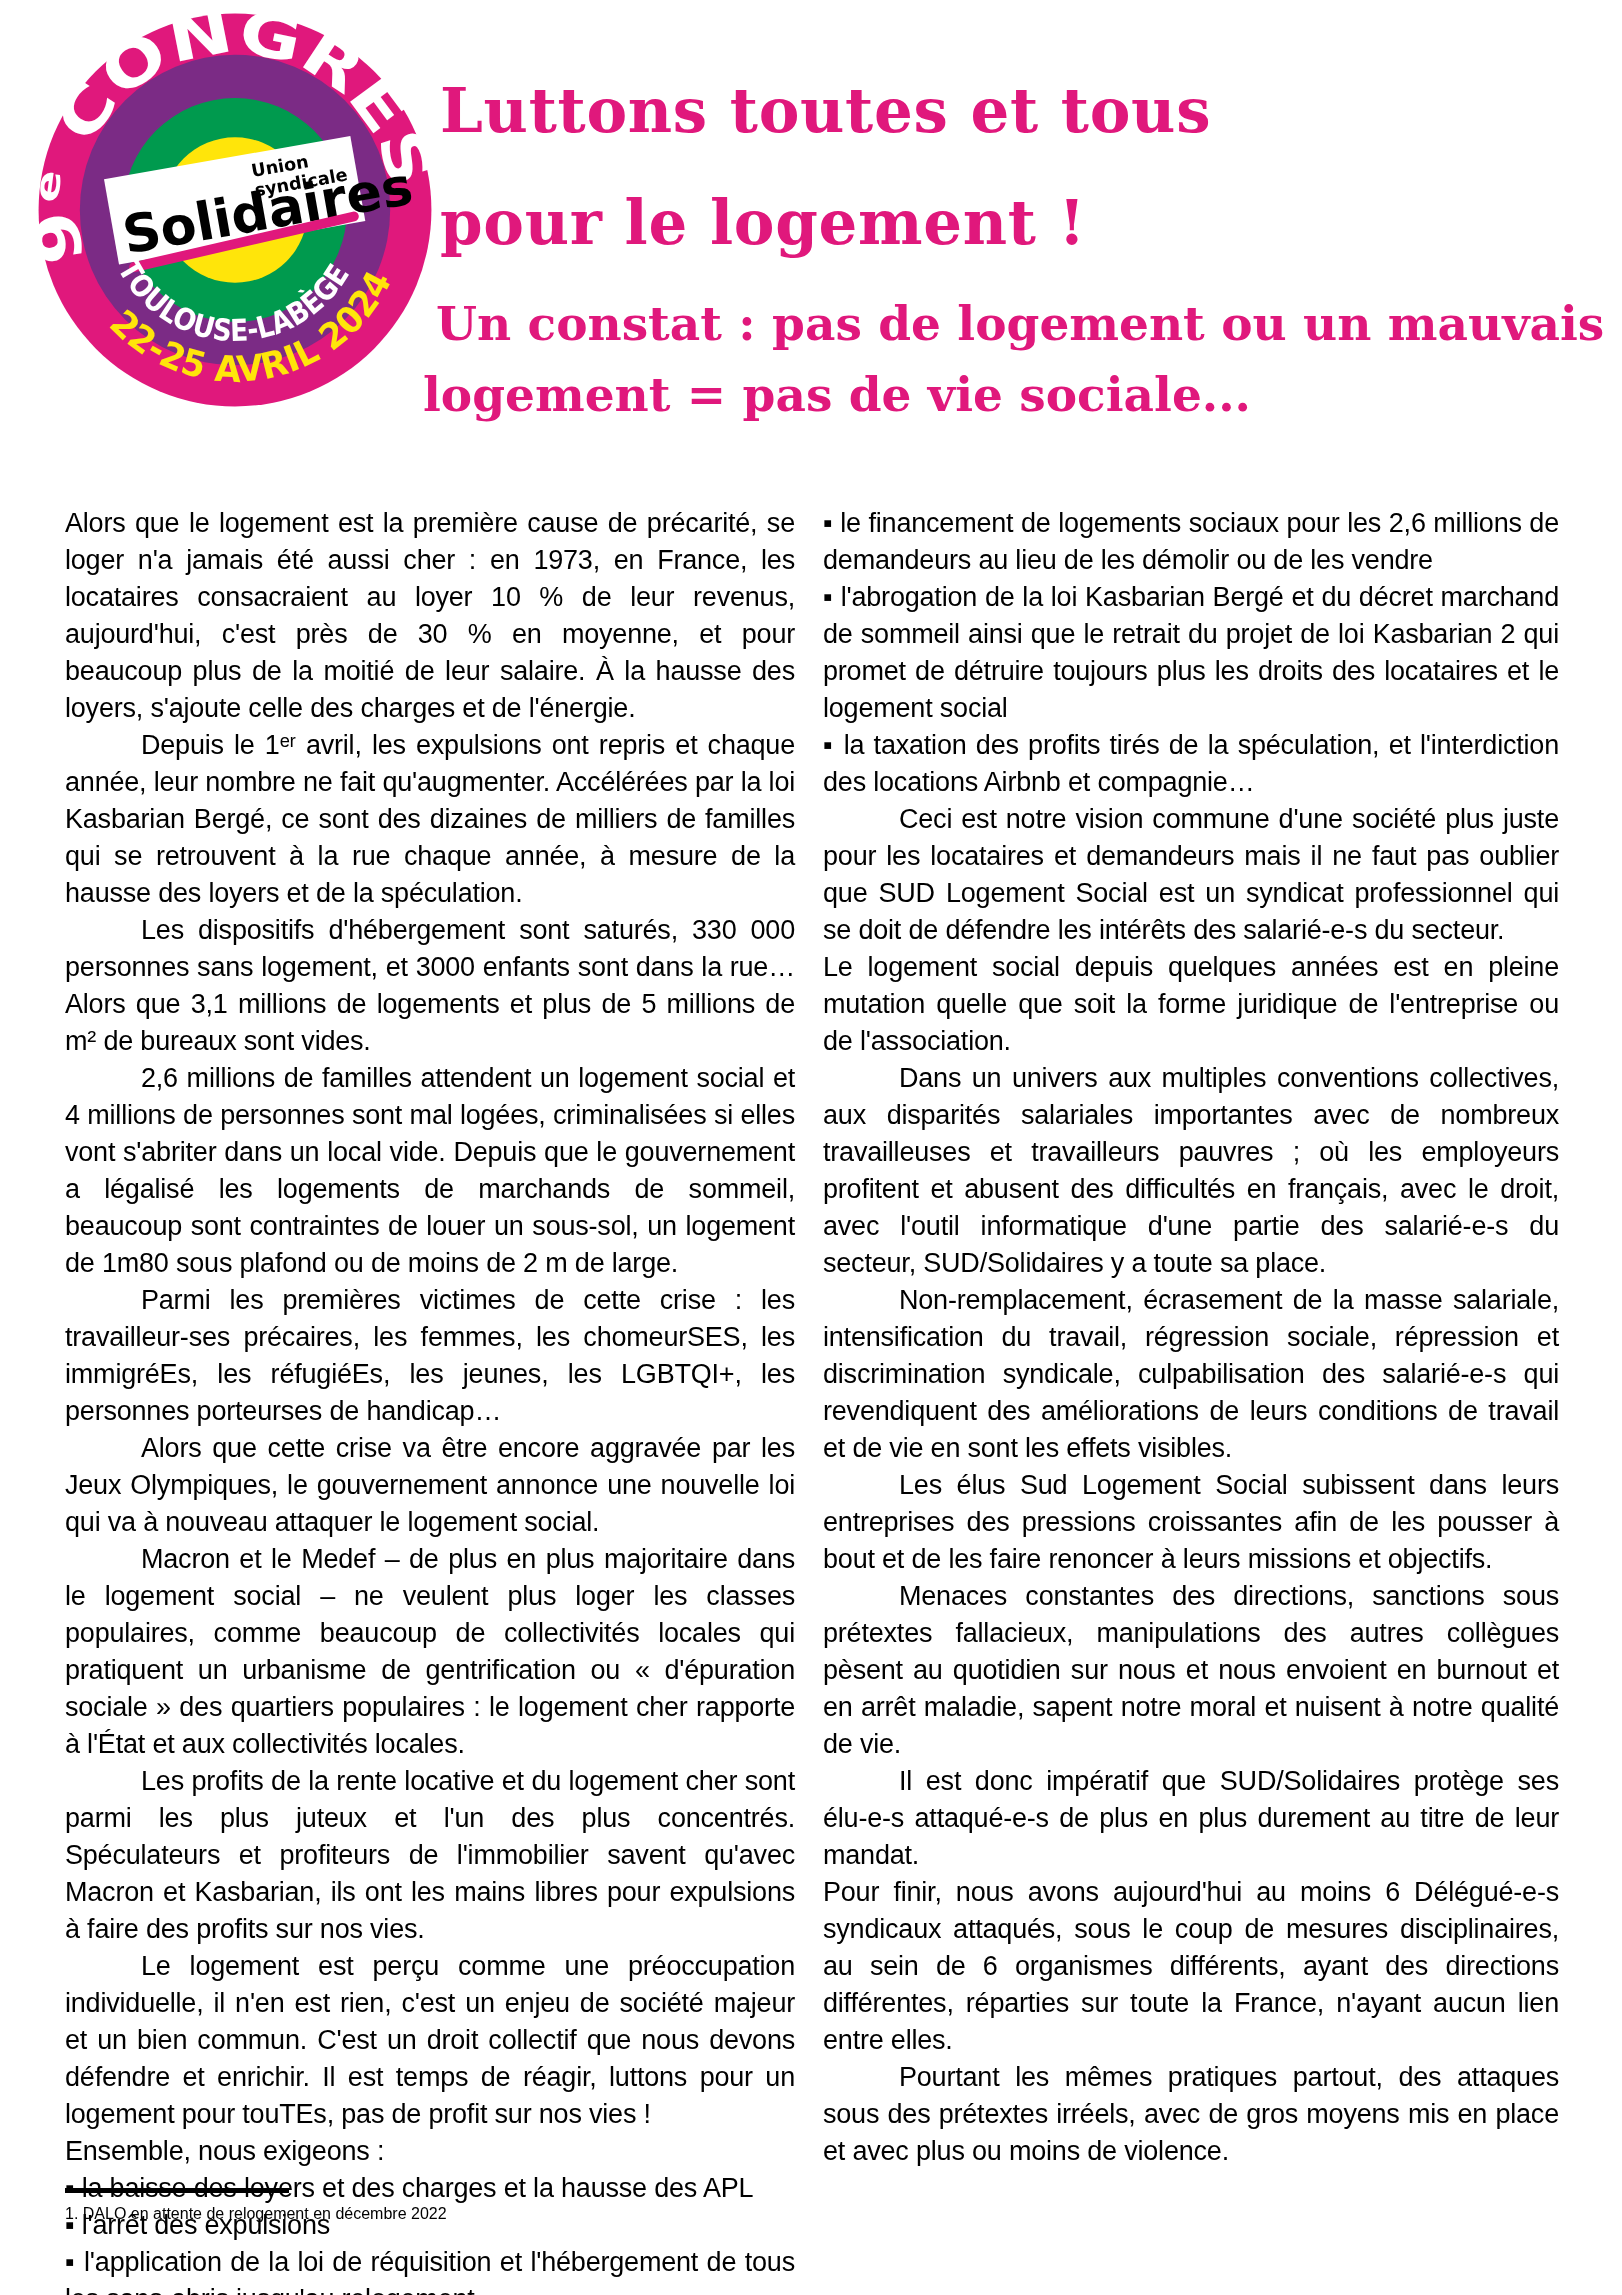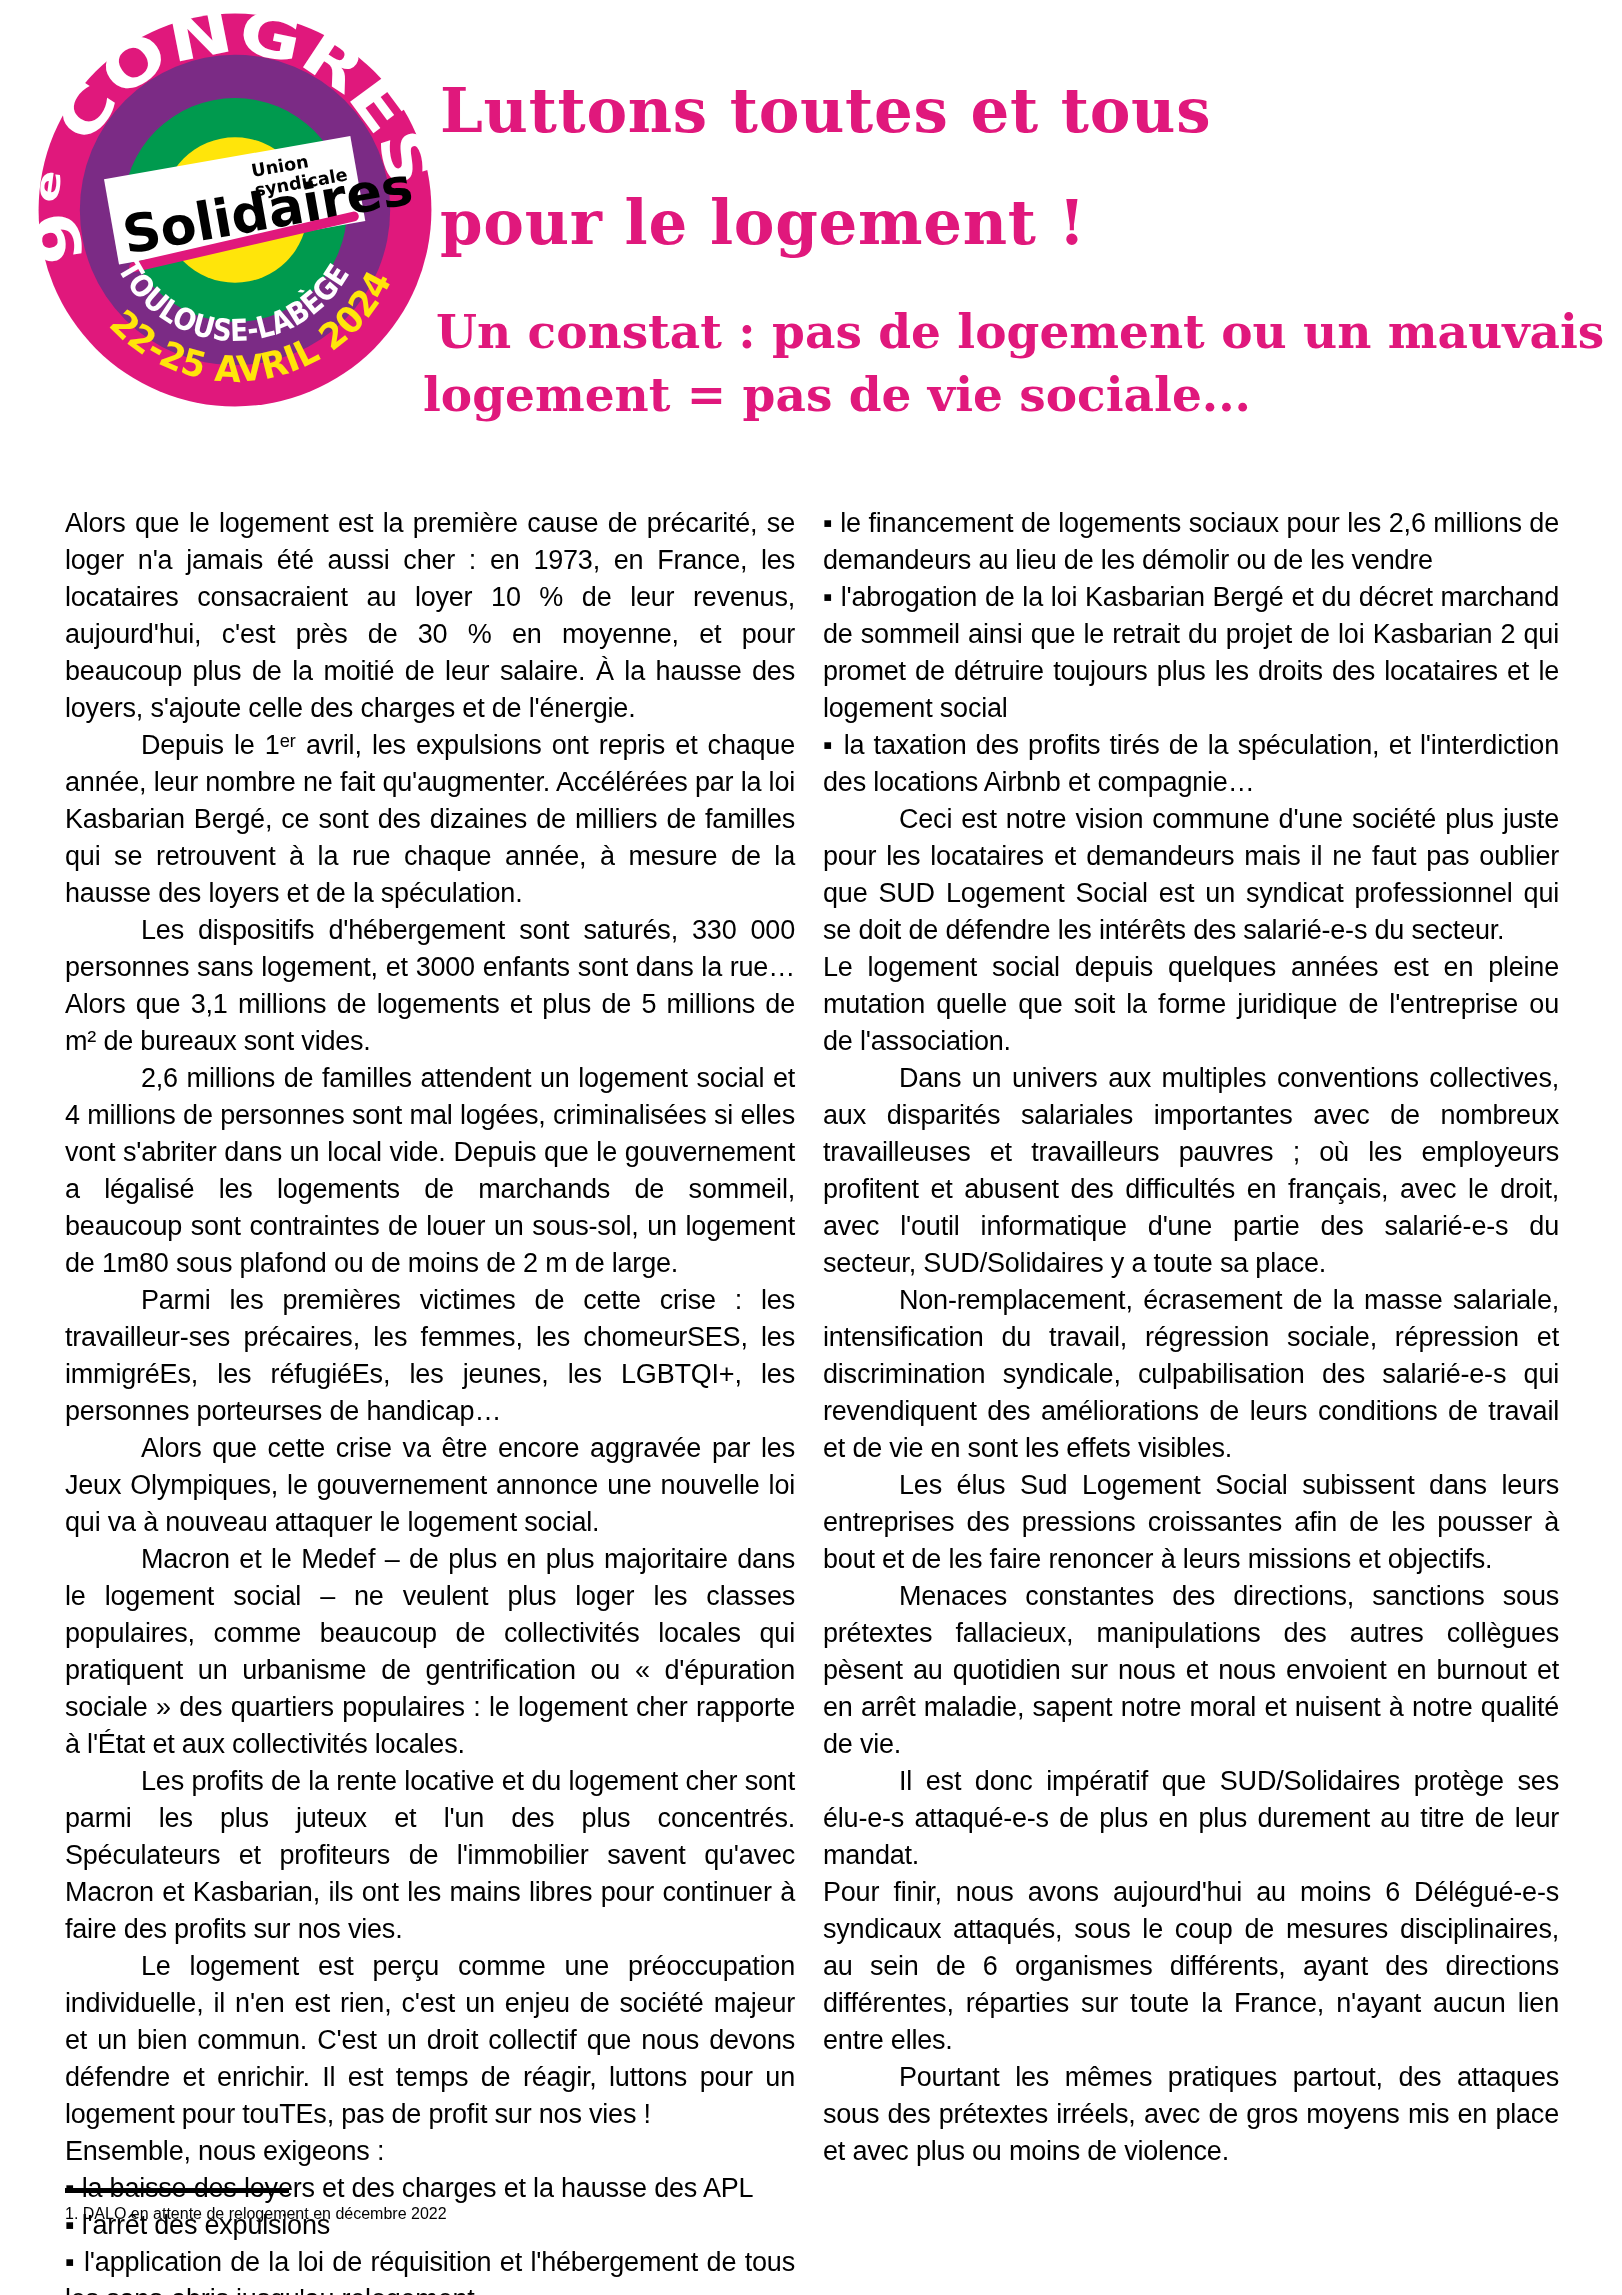--- a/index.html
+++ b/index.html
@@ -25,21 +25,21 @@
   .title{
     position:absolute;left:440px;top:55px;width:1152px;
     font-family:"DejaVu Serif",serif;font-weight:bold;
     font-size:61px;line-height:112px;color:var(--pink);
     letter-spacing:0.7px;white-space:nowrap;
   }
   .subtitle{
     position:absolute;font-family:"DejaVu Serif",serif;font-weight:bold;
     font-size:47px;line-height:63px;color:var(--pink);white-space:nowrap;
   }
-  .subtitle.l1{left:436px;top:300px;}
+  .subtitle.l1{left:436px;top:292px;}
   .subtitle.l2{left:423px;top:363px;}
 
   
   .col{
     position:absolute;top:505px;
     font-size:27px;line-height:37px;letter-spacing:-0.2px;
     text-align:justify;color:#000;
   }
   .col-left{left:65px;width:730px;}
   .col-right{left:823px;width:736px;}
@@ -100,21 +100,21 @@
 
   <div class="col col-left">
 
   <p class="para-normal">Alors que le logement est la première cause de précarité, se loger n'a jamais été aussi cher : en 1973, en France, les locataires consacraient au loyer 10 % de leur revenus, aujourd'hui, c'est près de 30 % en moyenne, et pour beaucoup plus de la moitié de leur salaire. À la hausse des loyers, s'ajoute celle des charges et de l'énergie.</p>
       <p class="para-indent">Depuis le 1ᵉʳ avril, les expulsions ont repris et chaque année, leur nombre ne fait qu'augmenter. Accélérées par la loi Kasbarian Bergé, ce sont des dizaines de milliers de familles qui se retrouvent à la rue chaque année, à mesure de la hausse des loyers et de la spéculation.</p>
       <p class="para-indent">Les dispositifs d'hébergement sont saturés, 330&nbsp;000 personnes sans logement, et 3000 enfants sont dans la rue… Alors que 3,1 millions de logements et plus de 5 millions de m² de bureaux sont vides.</p>
       <p class="para-indent">2,6 millions de familles attendent un logement social et 4 millions de personnes sont mal logées, criminalisées si elles vont s'abriter dans un local vide. Depuis que le gouvernement a légalisé les logements de marchands de sommeil, beaucoup sont contraintes de louer un sous-sol, un logement de 1m80 sous plafond ou de moins de 2 m de large.</p>
       <p class="para-indent">Parmi les premières victimes de cette crise : les travailleur-ses précaires, les femmes, les chomeurSES, les immigréEs, les réfugiéEs, les jeunes, les LGBTQI+, les personnes porteurses de handicap…</p>
       <p class="para-indent">Alors que cette crise va être encore aggravée par les Jeux Olympiques, le gouvernement annonce une nouvelle loi qui va à nouveau attaquer le logement social.</p>
       <p class="para-indent">Macron et le Medef – de plus en plus majoritaire dans le logement social – ne veulent plus loger les classes populaires, comme beaucoup de collectivités locales qui pratiquent un urbanisme de gentrification ou « d'épuration sociale » des quartiers populaires : le logement cher rapporte à l'État et aux collectivités locales.</p>
-      <p class="para-indent">Les profits de la rente locative et du logement cher sont parmi les plus juteux et l'un des plus concentrés. Spéculateurs et profiteurs de l'immobilier savent qu'avec Macron et Kasbarian, ils ont les mains libres pour continuer à faire des profits sur nos vies.</p>
+      <p class="para-indent">Les profits de la rente locative et du logement cher sont parmi les plus juteux et l'un des plus concentrés. Spéculateurs et profiteurs de l'immobilier savent qu'avec Macron et Kasbarian, ils ont les mains libres pour expulsions à faire des profits sur nos vies.</p>
       <p class="para-indent">Le logement est perçu comme une préoccupation individuelle, il n'en est rien, c'est un enjeu de société majeur et un bien commun. C'est un droit collectif que nous devons défendre et enrichir. Il est temps de réagir, luttons pour un logement pour touTEs, pas de profit sur nos vies !</p>
       <p class="para-normal gap-before">Ensemble, nous exigeons :</p>
       <p class="para-bullet">▪ la baisse des loyers et des charges et la hausse des APL</p>
       <p class="para-bullet">▪ l'arrêt des expulsions</p>
       <p class="para-bullet">▪ l'application de la loi de réquisition et l'hébergement de tous les sans-abris jusqu'au relogement</p>
     </div>
   <div class="col col-right">
 
       <p class="para-bullet">▪ le financement de logements sociaux pour les 2,6 millions de demandeurs au lieu de les démolir ou de les vendre</p>
       <p class="para-bullet">▪ l'abrogation de la loi Kasbarian Bergé et du décret marchand de sommeil ainsi que le retrait du projet de loi Kasbarian 2 qui promet de détruire toujours plus les droits des locataires et le logement social</p>

